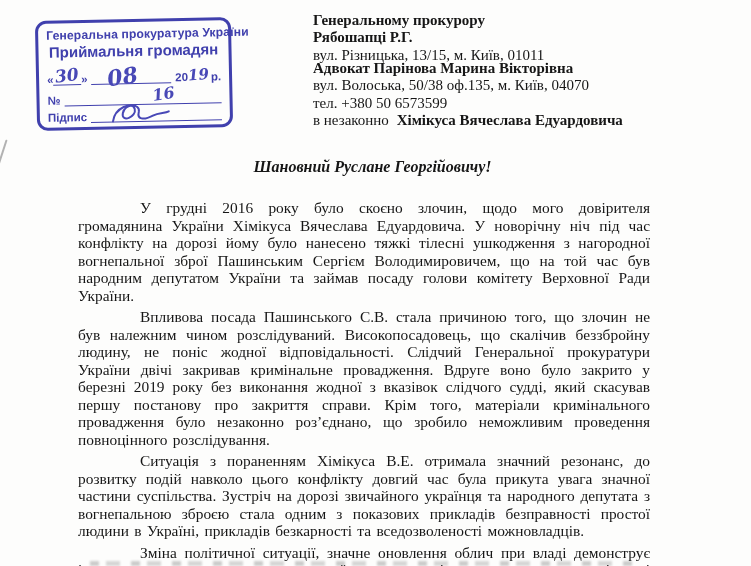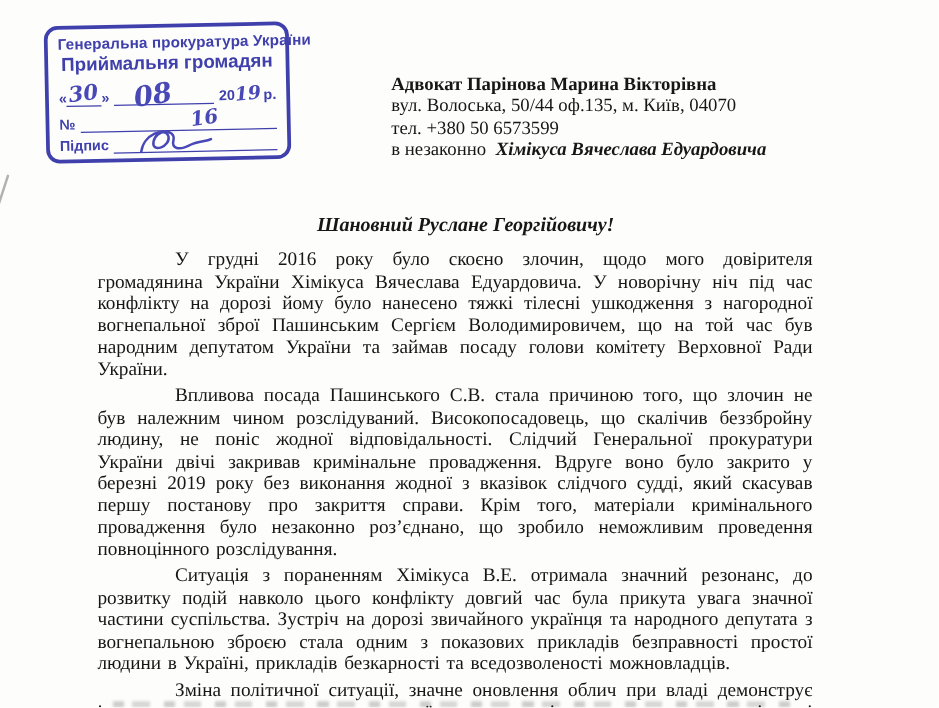--- a/index.html
+++ b/index.html
@@ -43,21 +43,21 @@
   .hand-year{font-size:15px;display:inline-block;transform:rotate(-4deg);}
   .hand-num{font-size:16px;position:absolute;left:56%;bottom:1px;transform:rotate(-7deg);}
   .sig-svg{position:absolute;left:18px;bottom:-6px;}
   
   .addr{position:absolute;left:313px;font-size:15px;line-height:17.4px;}
   .addr-recipient{top:12px;}
   .addr-sender{top:60px;}
   .b{font-weight:bold;}
   
   .salutation{
-    position:absolute;left:85px;top:172px;width:575px;
+    position:absolute;left:85px;top:158px;width:575px;
     text-align:center;font-size:16px;font-weight:bold;font-style:italic;
   }
   
   .body-text{
     position:absolute;left:78px;top:199px;width:572px;
     font-size:15.4px;line-height:17.5px;text-align:justify;
   }
   .body-text p{margin:0 0 4px 0;text-indent:62px;word-spacing:1.5px;}
   
   .cutoff-line{
@@ -103,28 +103,33 @@
     <div class="s-row s-sig">
       <span>Підпис</span>
       <span class="blank" style="flex:1;height:14px;margin-left:4px;">
         <svg class="sig-svg" width="64" height="28" viewBox="0 0 64 28">
           <path d="M4 22 C6 8 24 2 26 10 C28 18 12 24 14 14 C16 4 32 4 30 13 C28 20 34 22 44 17 C50 14 56 15 60 13" fill="none" stroke="#4848b6" stroke-width="2" stroke-linecap="round"></path>
         </svg>
       </span>
     </div>
   </div>
 
+  <div class="addr addr-recipient">
+    <div class="b">Генеральному прокурору</div>
+    <div class="b">Рябошапці Р.Г.</div>
+    <div>вул. Різницька, 13/15, м. Київ, 01011</div>
+  </div>
 
   <div class="addr addr-sender">
     <div class="b">Адвокат Парінова Марина Вікторівна</div>
-    <div>вул. Волоська, 50/44 оф.135, м. Київ, 04070</div>
+    <div>вул. Волоська, 50/38 оф.135, м. Київ, 04070</div>
     <div>тел. +380 50 6573599</div>
     <div>
       <span>в незаконно</span>
-      <span class="b" style="margin-left:4px;font-style:italic;">Хімікуса Вячеслава Едуардовича</span>
+      <span class="b" style="margin-left:4px;">Хімікуса Вячеслава Едуардовича</span>
     </div>
   </div>
 
   <div class="salutation">Шановний Руслане Георгійовичу!</div>
 
   <div class="body-text">
     <p>У грудні 2016 року було скоєно злочин, щодо мого довірителя громадянина України Хімікуса Вячеслава Едуардовича. У новорічну ніч під час конфлікту на дорозі йому було нанесено тяжкі тілесні ушкодження з нагородної вогнепальної зброї Пашинським Сергієм Володимировичем, що на той час був народним депутатом України та займав посаду голови комітету Верховної Ради України.</p>
     <p>Впливова посада Пашинського С.В. стала причиною того, що злочин не був належним чином розслідуваний. Високопосадовець, що скалічив беззбройну людину, не поніс жодної відповідальності. Слідчий Генеральної прокуратури України двічі закривав кримінальне провадження. Вдруге воно було закрито у березні 2019 року без виконання жодної з вказівок слідчого судді, який скасував першу постанову про закриття справи. Крім того, матеріали кримінального провадження було незаконно роз’єднано, що зробило неможливим проведення повноцінного розслідування.</p>
     <p>Ситуація з пораненням Хімікуса В.Е. отримала значний резонанс, до розвитку подій навколо цього конфлікту довгий час була прикута увага значної частини суспільства. Зустріч на дорозі звичайного українця та народного депутата з вогнепальною зброєю стала одним з показових прикладів безправності простої людини в Україні, прикладів безкарності та вседозволеності можновладців.</p>
     <p>Зміна політичної ситуації, значне оновлення облич при владі демонструє існування величезного запиту українського суспільства на справедливість і відновлення довіри людей до правоохоронної системи та влади в цілому.</p>

